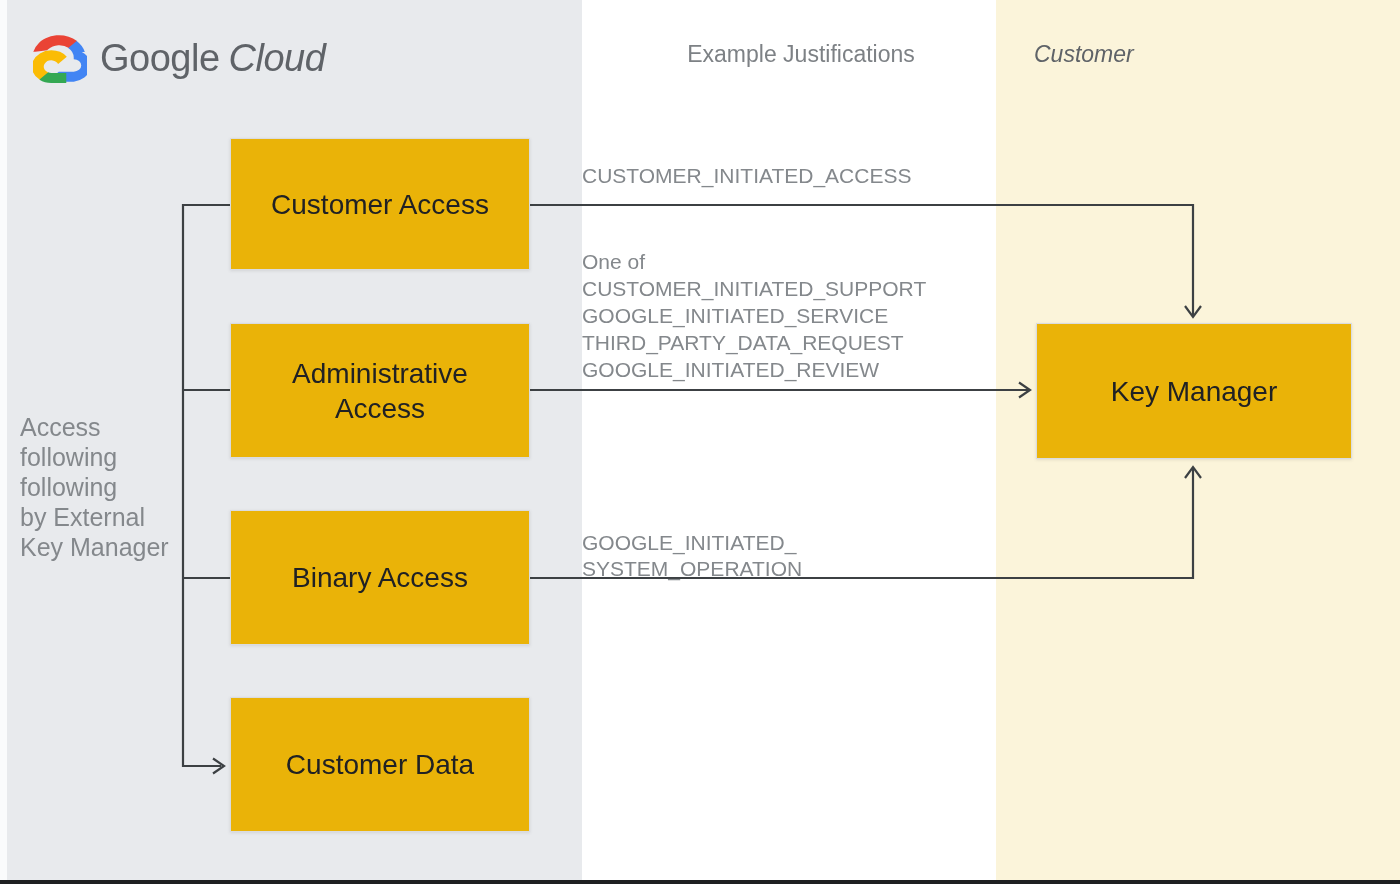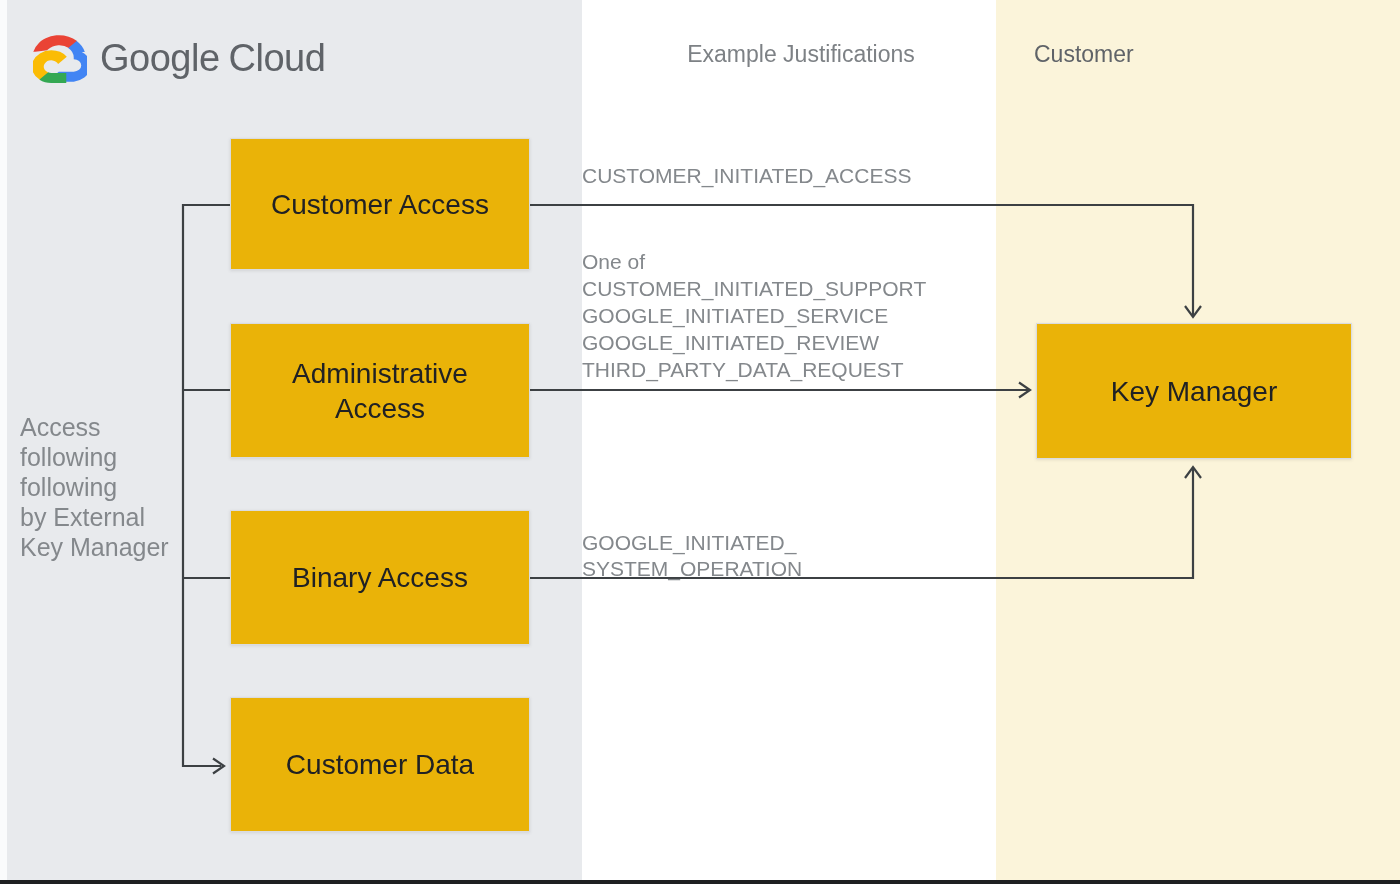--- a/index.html
+++ b/index.html
@@ -15,25 +15,25 @@
   .zone-left   { left: 0;    width: 582px;  background: #e8eaed; }
   .zone-middle { left: 582px; width: 414px; background: #ffffff; }
   .zone-right  { left: 996px; width: 404px; background: #fbf4da; }
   .left-edge-strip { position: absolute; left: 0; top: 0; width: 7px; height: 880px; background: #fafbfc; }
   .bottom-bar { position: absolute; left: 0; top: 880px; width: 1400px; height: 4px; background: #1e1f21; }
 
   .brand { position: absolute; left: 33px; top: 33px; display: flex; align-items: center; }
   .brand svg { display: block; margin-right: 13px; }
   .brand-text { font-size: 38px; letter-spacing: -0.5px; color: #5f6368; white-space: nowrap; }
   .brand-google { font-weight: 500; margin-right: 9px; }
-  .brand-cloud  { font-weight: 400; }
+  .brand-cloud  { font-weight: 400; font-style: italic; }
 
   .col-header { position: absolute; top: 40px; font-size: 23px; line-height: 28px; padding-left: 12px; }
   .header-middle { left: 582px; width: 414px; text-align: center; color: #7d8185; }
-  .header-right  { left: 1022px; color: #5f6368; }
+  .header-right  { left: 1022px; color: #5f6368; font-style: italic; }
 
   .note { position: absolute; left: 20px; top: 412px; font-size: 25px; line-height: 30px; color: #84888c; }
 
   .box {
     position: absolute;
     background: #eab308;
     border: 1px solid #dadce0;
     box-shadow: 0 1px 3px rgba(60,64,67,0.13);
     display: flex;
     flex-direction: column;
@@ -131,22 +131,22 @@
   <div class="box box-ekm">
     <div>Key Manager</div>
   </div>
 
   <div class="justif justif-1">CUSTOMER_INITIATED_ACCESS</div>
 
   <div class="justif justif-2">
     <div>One of</div>
     <div>CUSTOMER_INITIATED_SUPPORT</div>
     <div>GOOGLE_INITIATED_SERVICE</div>
+    <div>THIRD_PARTY_DATA_REQUEST</div>
     <div>GOOGLE_INITIATED_REVIEW</div>
-    <div>THIRD_PARTY_DATA_REQUEST</div>
   </div>
 
   <div class="justif justif-3">
     <div>GOOGLE_INITIATED_</div>
     <div>SYSTEM_OPERATION</div>
   </div>
 
 </div>
 
 </body></html>

